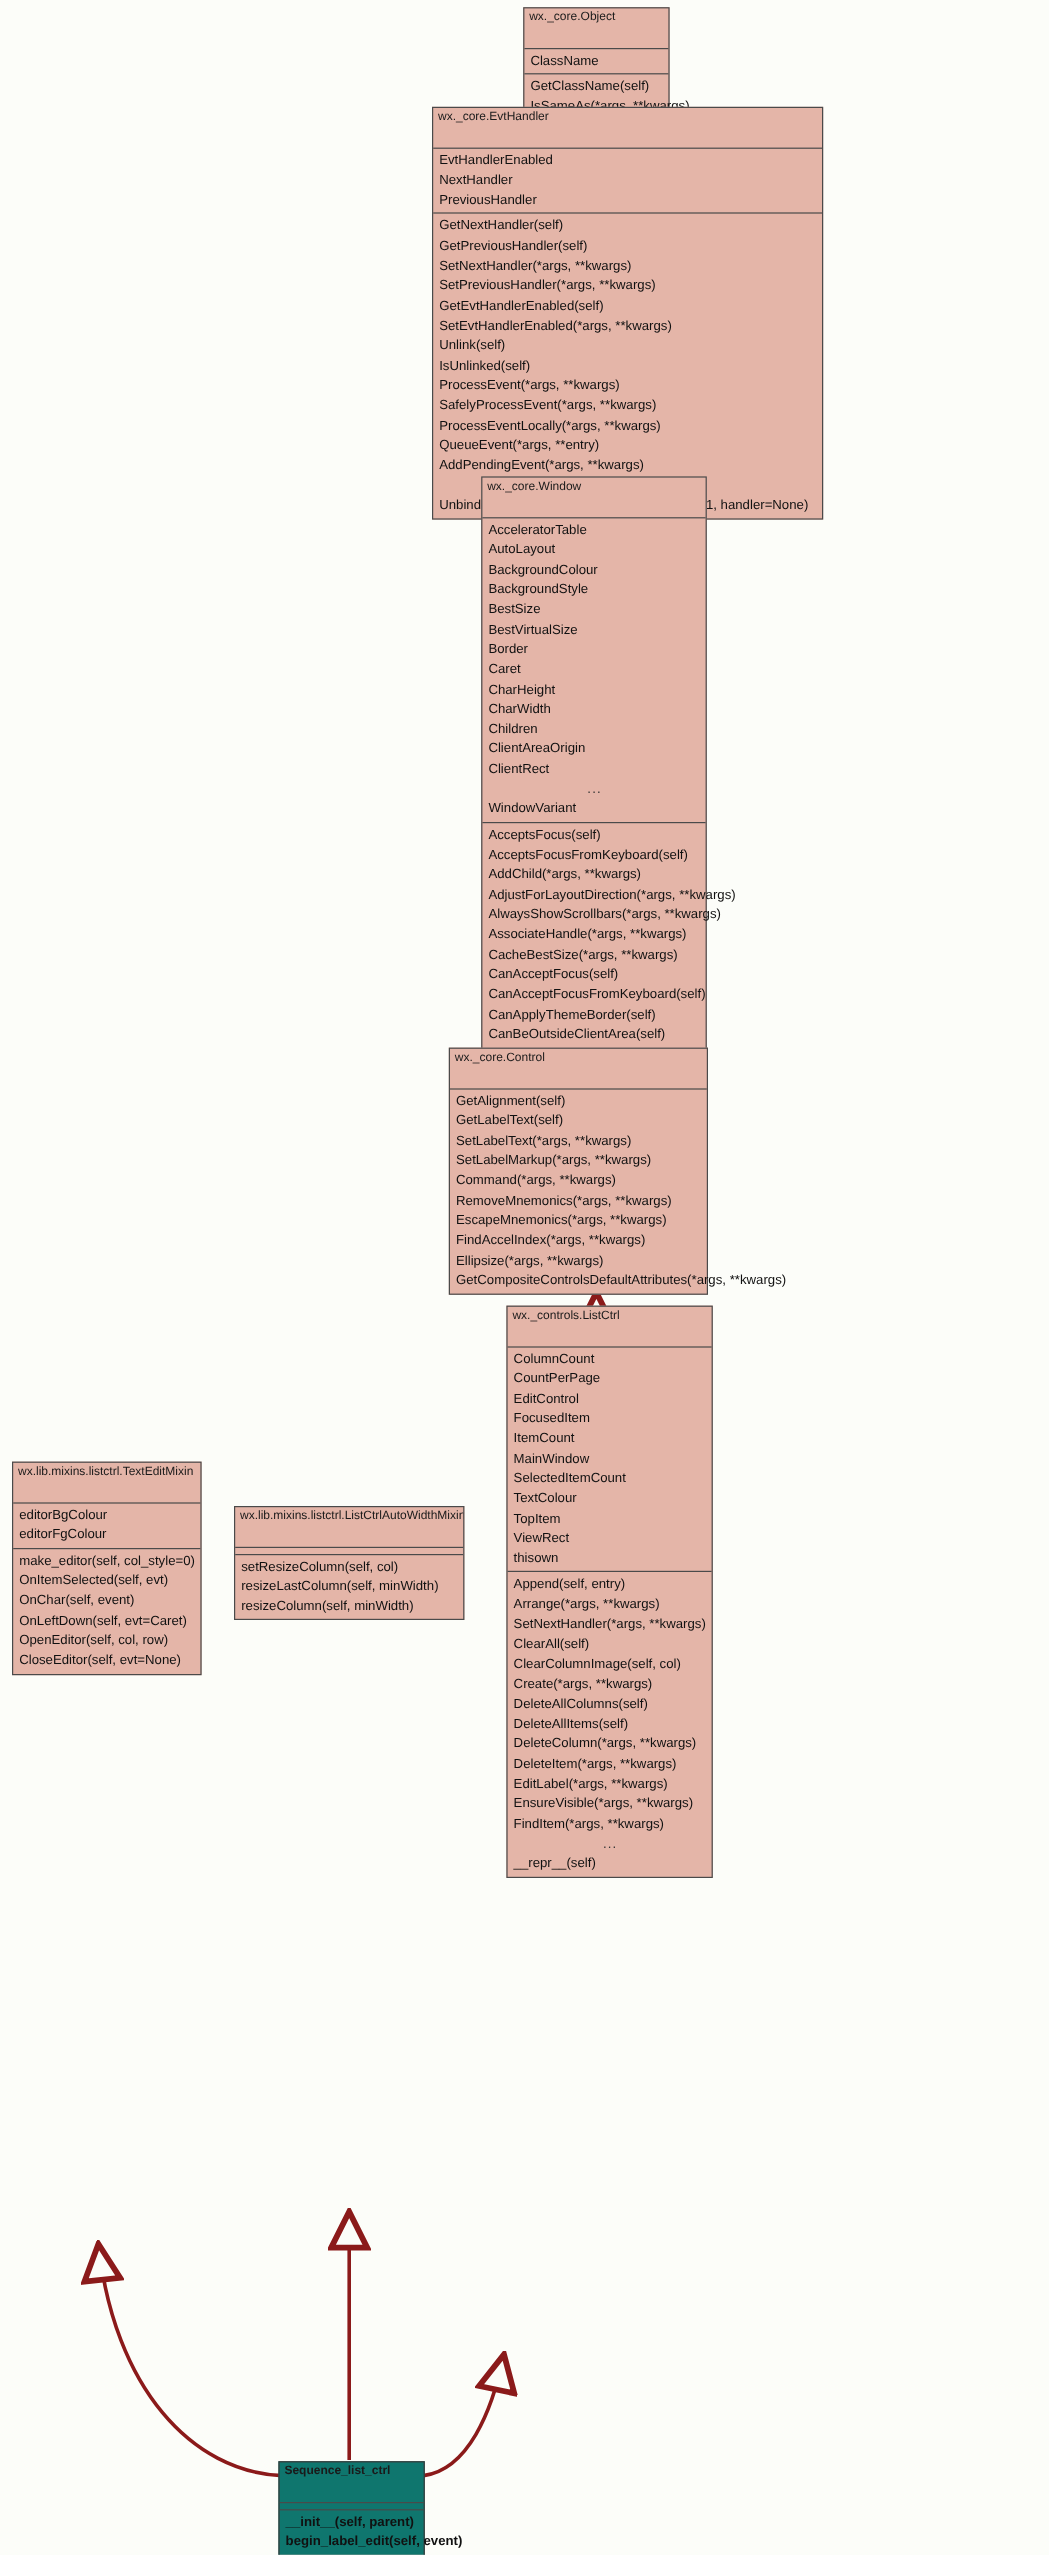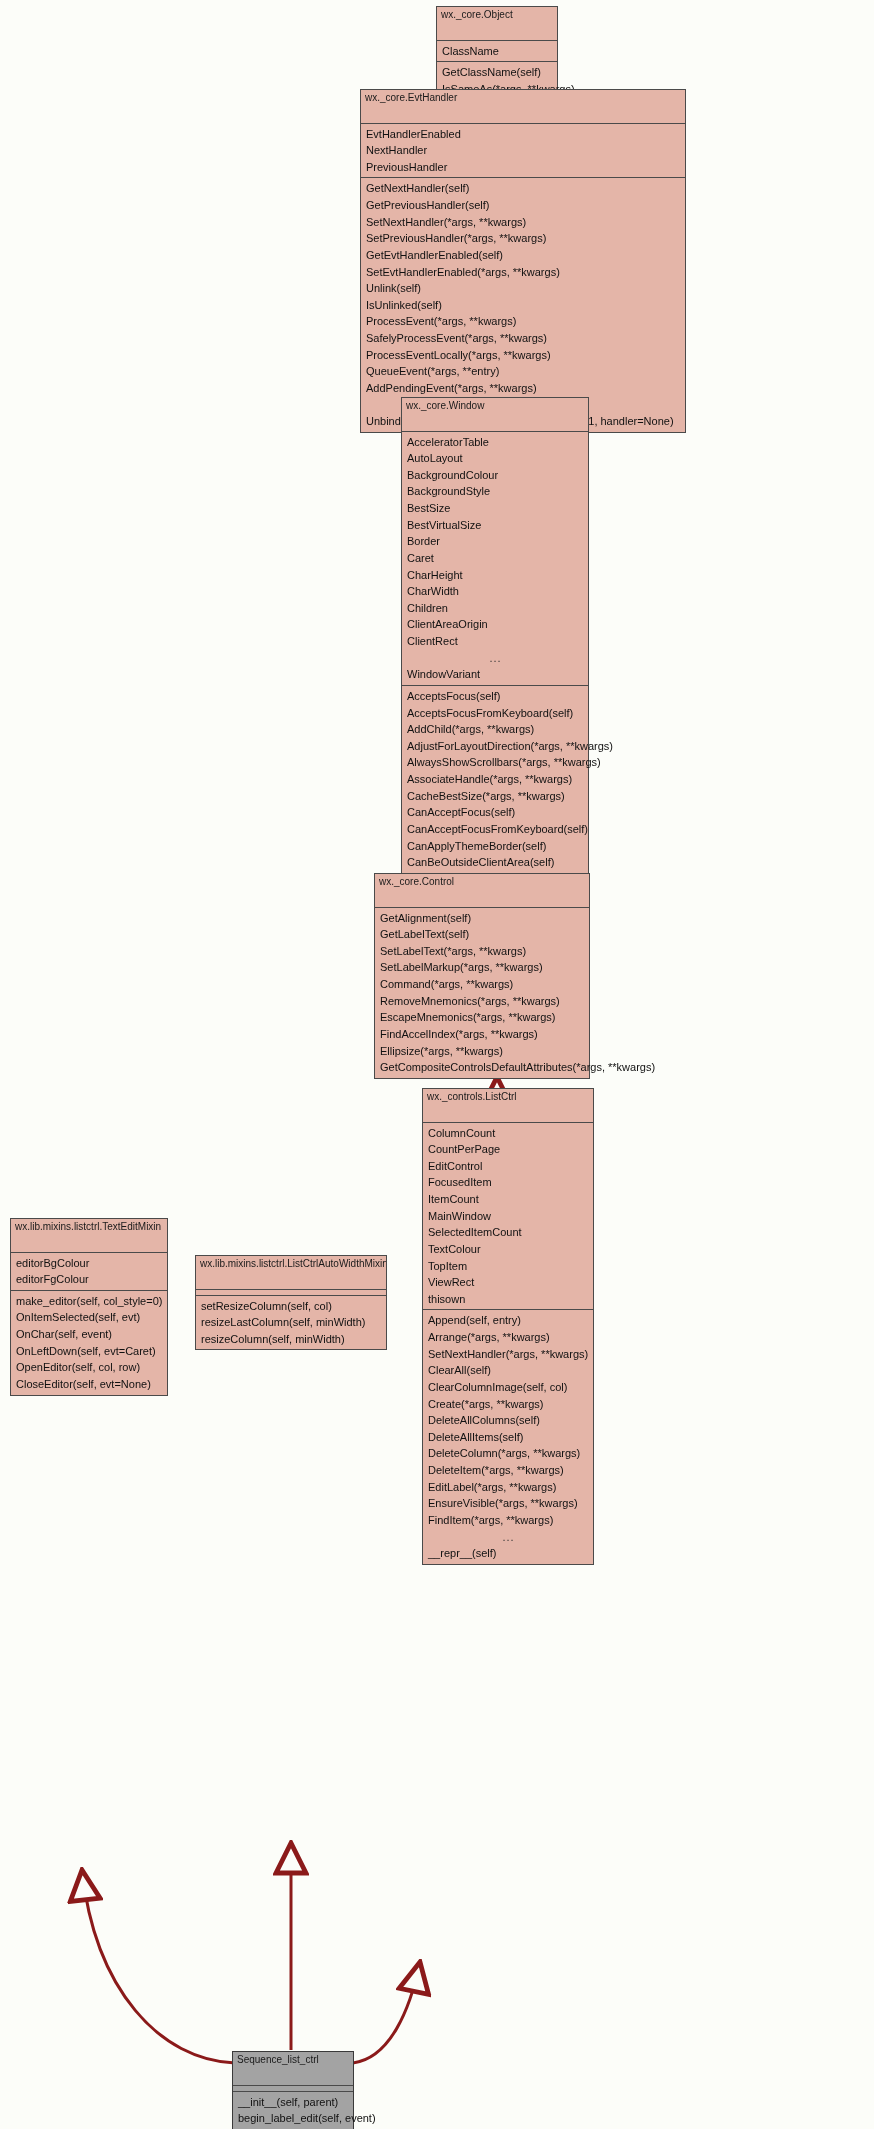--- a/index.html
+++ b/index.html
@@ -15,21 +15,21 @@
   #canvas { position: absolute; inset: 0; }
   #edges { position: absolute; left: 0; top: 0; width: 874px; height: 2129px; }
 
   .uml-class {
     position: absolute;
     box-sizing: border-box;
     border: 1.5px solid #4a4a4a;
     background: #e4b5a8;
     z-index: 5;
   }
-  .uml-class.highlight { background: #a3a3a3; border-color: #3a3a3a; }
+  .uml-class.highlight { background: #0f766e; border-color: #3a3a3a; font-weight: bold; }
 
   .uml-title {
     text-align: left;
     font-size: 10px;
     color: #1a1a1a;
     padding: 2px 4px 19px 4px;
     border-bottom: 1.5px solid #4a4a4a;
     white-space: nowrap;
     overflow: hidden;
     line-height: 1.15;

